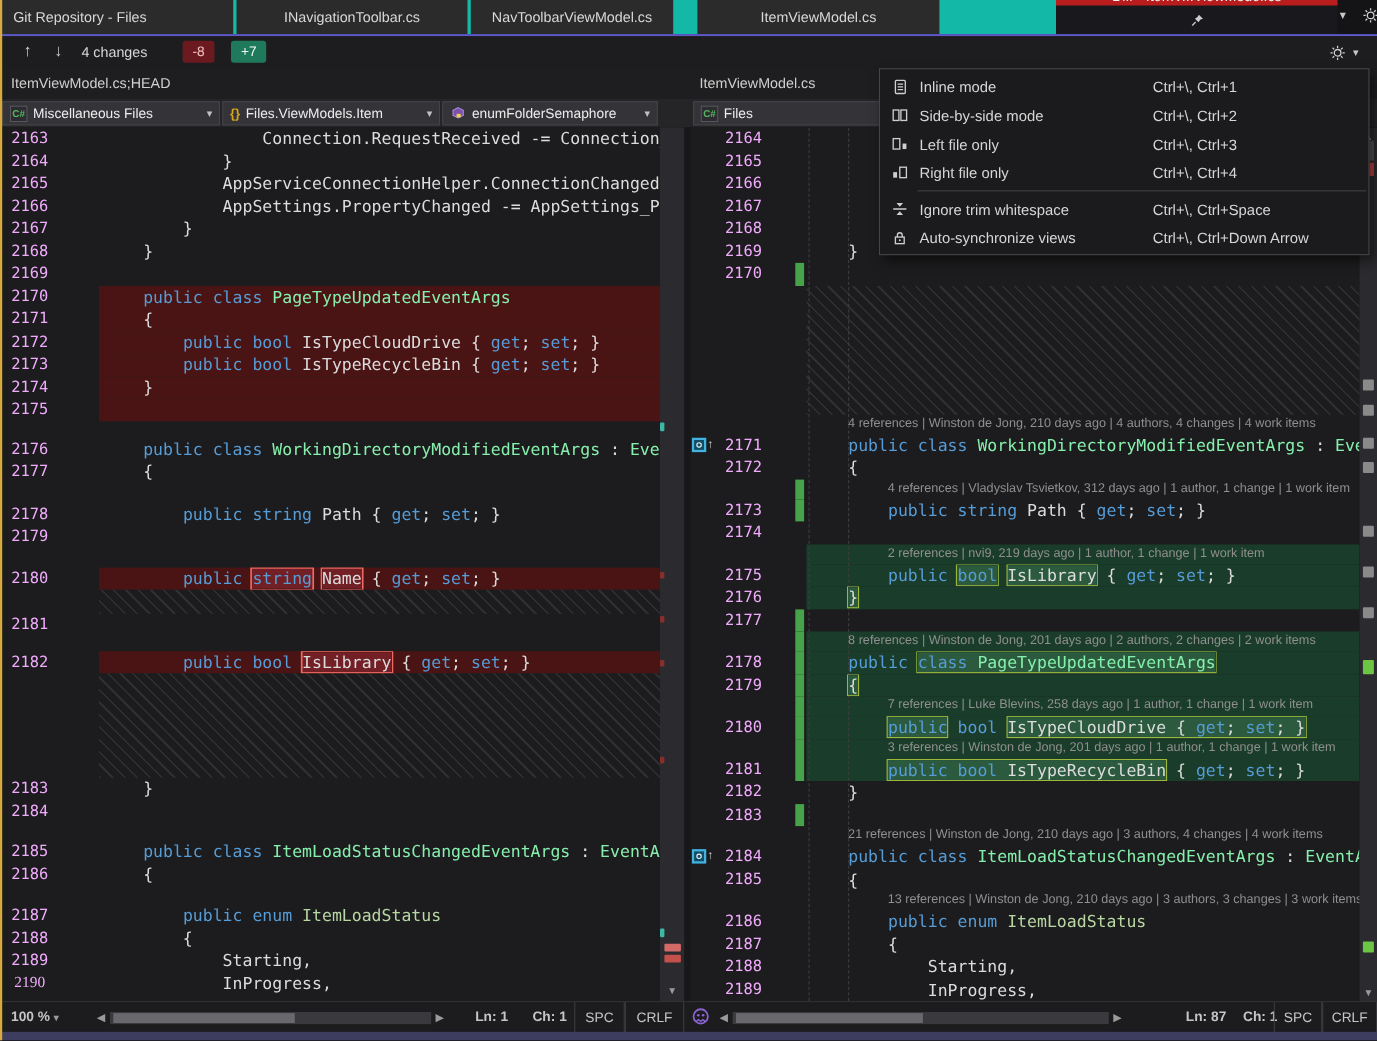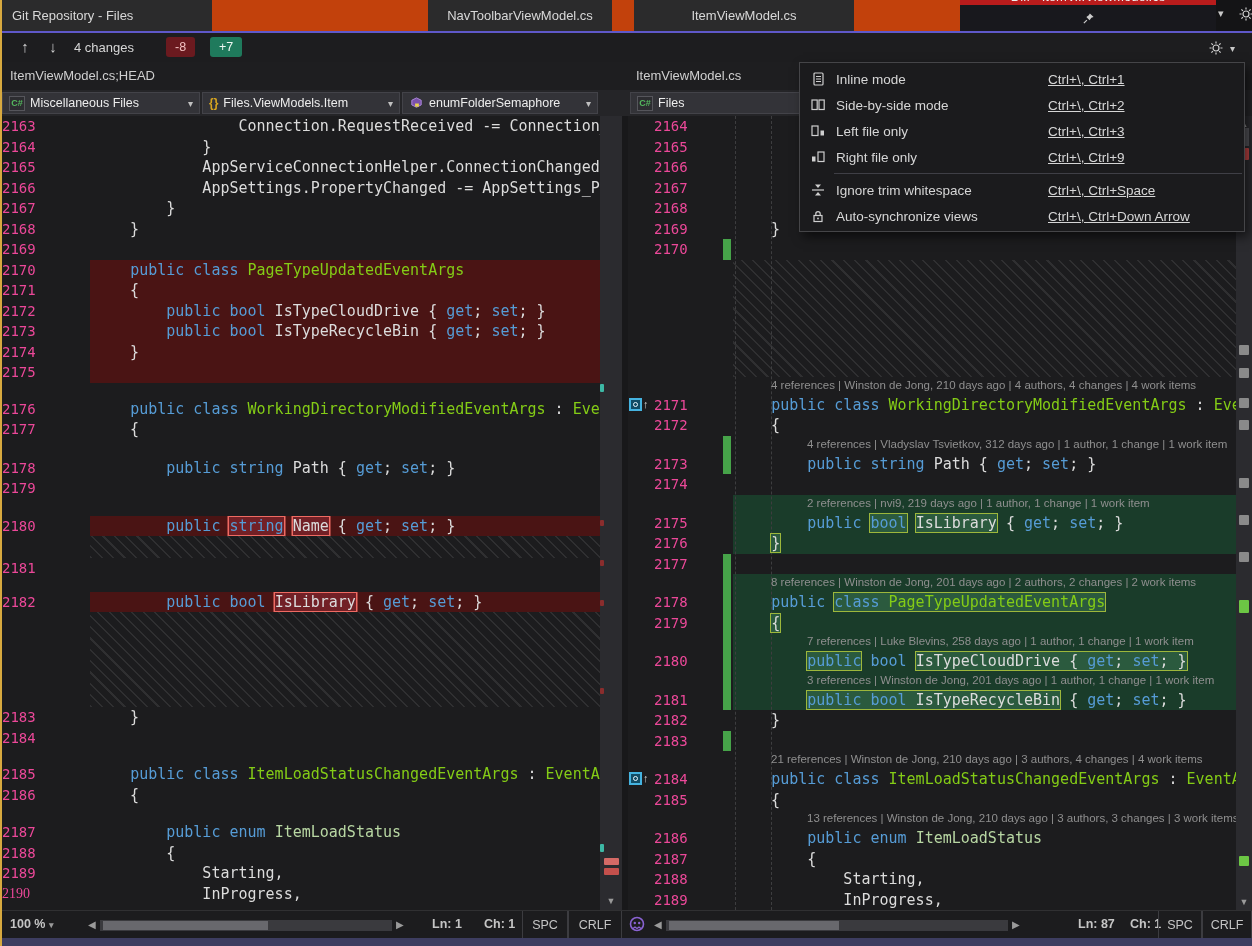--- a/index.html
+++ b/index.html
@@ -2,21 +2,21 @@
 <html><head>
 <meta charset="utf-8">
 <style>
   * { box-sizing: border-box; margin:0; padding:0; }
   html,body { width:1252px; height:946px; background:#141416; overflow:hidden; }
   body { font-family:"Liberation Sans", sans-serif; position:relative; }
   #window { position:absolute; inset:0; }
   #left-edge { position:absolute; left:0; top:0; width:2px; height:946px; background:#d7a93f; z-index:60; }
 
   
-  #tabbar { position:absolute; left:0; top:0; width:1048px; height:31px; background:#c2410c;padding-left:40px; }
+  #tabbar { position:absolute; left:0; top:0; width:1048px; height:31px; background:#14b8a6;padding-left:40px; }
   .tab { position:absolute; top:0; height:31px; background:#2b2b2c; color:#d8d8d8; font-size:13px;
          display:flex; align-items:center; justify-content:center; gap:8px; padding:0 10px; cursor:default; }
   .tab.active { background:#18181d; border-top:5px solid #b91c1c; color:#f0f0f0;flex-direction:column; }
   .t0{left:0;width:212px; justify-content:flex-start; padding-left:12px;}
   .t1{left:215px;width:210px;}
   .t2{left:428px;width:184px;}
   .t3{left:634px;width:220px;}
   .t4{left:960px;width:256px;}
   .tab .close { font-size:14px; color:#cccccc; line-height:1; }
   #tabbar-caret { position:absolute; left:1218px; top:7px; color:#c8c8c8; font-size:11px; }
@@ -51,28 +51,28 @@
 
   
   #editor { position:absolute; left:0; top:116px; width:1252px; height:794px; background:#1c1c1e; overflow:hidden; }
   .pane { position:absolute; top:0; height:794px; overflow:hidden; background:#1c1c1e; }
   #pane-left { left:2px; width:598px; }
   #pane-right { left:628px; width:608px; }
   #divider { position:absolute; left:622px; top:-54px; width:6px; height:848px; background:#18181a; }
 
   .row { position:relative; width:100%; }
   .row .ln { position:absolute; top:0; height:100%; font-family:"DejaVu Sans Mono", monospace; font-size:14px;
-             color:#ec4899; text-align:left; z-index:2; line-height:20.5px; }
+             color:#f0abfc; text-align:center; z-index:2; line-height:20.5px; }
   .row .txt { position:absolute; top:0; bottom:0; right:0; white-space:pre; overflow:hidden; z-index:2;
               font-family:"DejaVu Sans Mono", monospace; font-size:15px; line-height:20.5px; color:#dcdcdc; }
   .rowbg { position:absolute; top:0; bottom:0; right:0; z-index:0; }
   .rowbg.rem { background:#4a1414; }
   .rowbg.add { background:#1a3c2a; }
   .chbar { position:absolute; top:0; bottom:0; width:8px; background:#46a349; z-index:2; }
-  .tk-k{color:#569cd6;} .tk-t{color:#84cc16;} .tk-e{color:#b8d7a3;} .tk-p{color:#dcdcdc;}
+  .tk-k{color:#569cd6;} .tk-t{color:#86efac;} .tk-e{color:#b8d7a3;} .tk-p{color:#dcdcdc;}
   #pane-left .wbox { box-shadow:0 0 0 1.5px #ef6a62; background:#722026; }
   #pane-right .wbox { box-shadow:0 0 0 1px #9db73b; background:#2b5a3e; }
   .lens { }
   .lenstxt { position:absolute; top:2px; font-size:11.5px; color:#8f8f8f; white-space:nowrap; z-index:2; }
   .hatch { background:repeating-linear-gradient(45deg, rgba(215,215,215,0.10) 0 1.5px, transparent 1.5px 8px); }
   .gap { }
   .guide { position:absolute; top:0; bottom:0; width:0; border-left:1px dashed #3d3d3f; z-index:1; }
   .mico { position:absolute; left:1px; top:3px; z-index:2; display:flex; align-items:center; gap:1px; }
   .mbox { display:inline-block; width:13px; height:13px; background:#124d66; border:2px solid #45b3e0; position:relative; }
   .mcirc { position:absolute; left:2px; top:2px; width:5px; height:5px; border:1.5px solid #e9f6fd; border-radius:50%; }
@@ -94,32 +94,35 @@
   .hthumb { position:absolute; top:1px; height:9px; background:#68686d; }
   .harrow { position:absolute; top:8px; color:#9a9a9a; font-size:10px; }
   #bottom-band { position:absolute; left:0; top:938px; width:1252px; height:8px; background:#3d3d60; }
 
   
   #settings-menu { position:absolute; left:799px; top:62px; width:446px; height:170px; background:#1b1b1d;
                    border:1px solid #454548; box-shadow:4px 5px 10px rgba(0,0,0,0.55); z-index:50; padding-top:3px; }
   .menu-item { height:26px; display:flex; align-items:center; color:#d6d6d6; font-size:13.5px; }
   .menu-item .mi-icon { width:36px; text-align:center; flex:none; display:flex; justify-content:center; }
   .menu-item .mi-label { flex:1; }
-  .menu-item .mi-shortcut { width:196px; flex:none;text-decoration:underline; }
+  .menu-item .mi-shortcut { width:196px; flex:none; }
   .menu-sep { height:1px; background:#3f3f46; margin:3px 2px 3px 34px; }
   svg { display:block; }
 </style>
 </head>
 <body>
 
 <div id="window">
 
   <div id="tabbar">
       <div class="tab t0">
         <span>Git Repository - Files</span>
+      </div>
+      <div class="tab t1">
+        <span>INavigationToolbar.cs</span>
       </div>
       <div class="tab t2">
         <span>NavToolbarViewModel.cs</span>
       </div>
       <div class="tab t3">
         <span>ItemViewModel.cs</span>
       </div>
       <div class="tab t4 active">
         <span>Diff - ItemV...ViewModel.cs</span>
         <span>
@@ -582,21 +585,21 @@
         <span class="mi-shortcut">Ctrl+\, Ctrl+3</span>
       </div>
       <div class="menu-item">
         <span class="mi-icon">
           <svg width="16" height="16" viewBox="0 0 16 16">
             <rect x="2" y="7.5" width="3.5" height="5" fill="#cfcfcf"></rect>
             <rect x="8" y="3" width="6" height="9.5" stroke="#cfcfcf" stroke-width="1.2" fill="none"></rect>
           </svg>
         </span>
         <span class="mi-label">Right file only</span>
-        <span class="mi-shortcut">Ctrl+\, Ctrl+9</span>
+        <span class="mi-shortcut">Ctrl+\, Ctrl+4</span>
       </div>
       <div class="menu-sep"></div>
       <div class="menu-item">
         <span class="mi-icon">
           <svg width="16" height="16" viewBox="0 0 16 16">
             <path d="M2 8h12" stroke="#cfcfcf" stroke-width="1.2"></path>
             <path d="M5 2.5h6L8 6z" fill="#cfcfcf"></path>
             <path d="M5 13.5h6L8 10z" fill="#cfcfcf"></path>
           </svg>
         </span>

